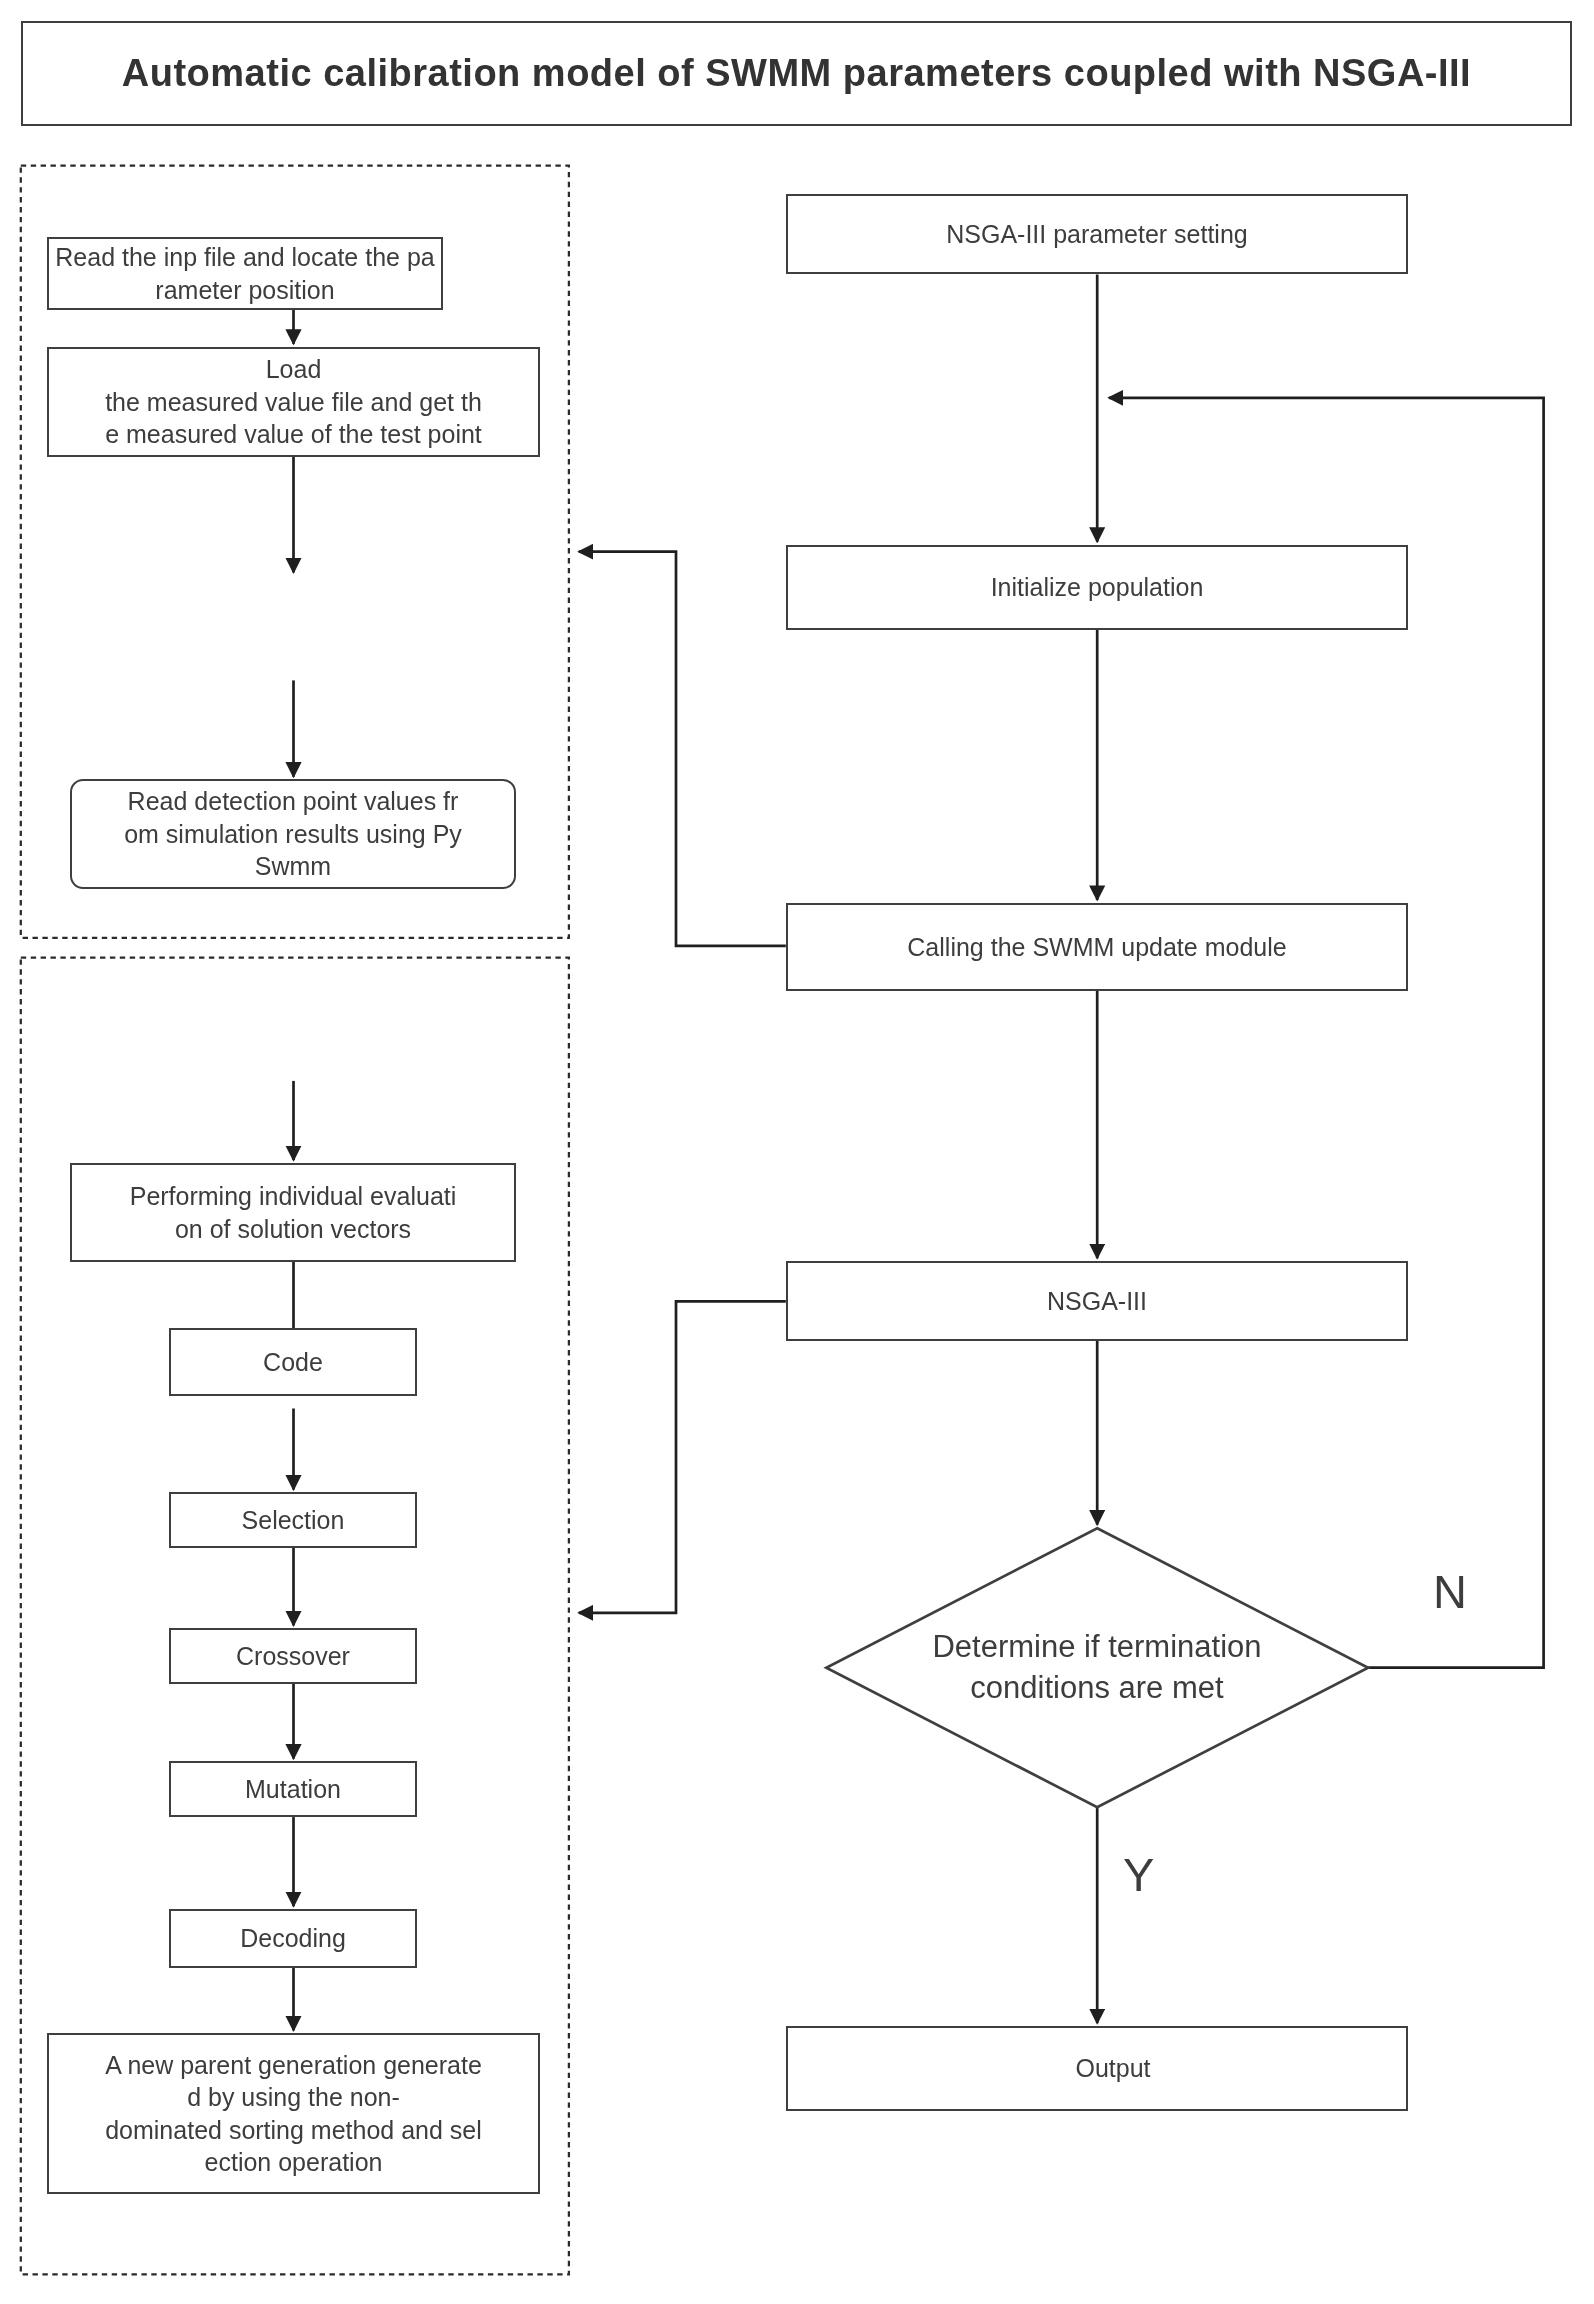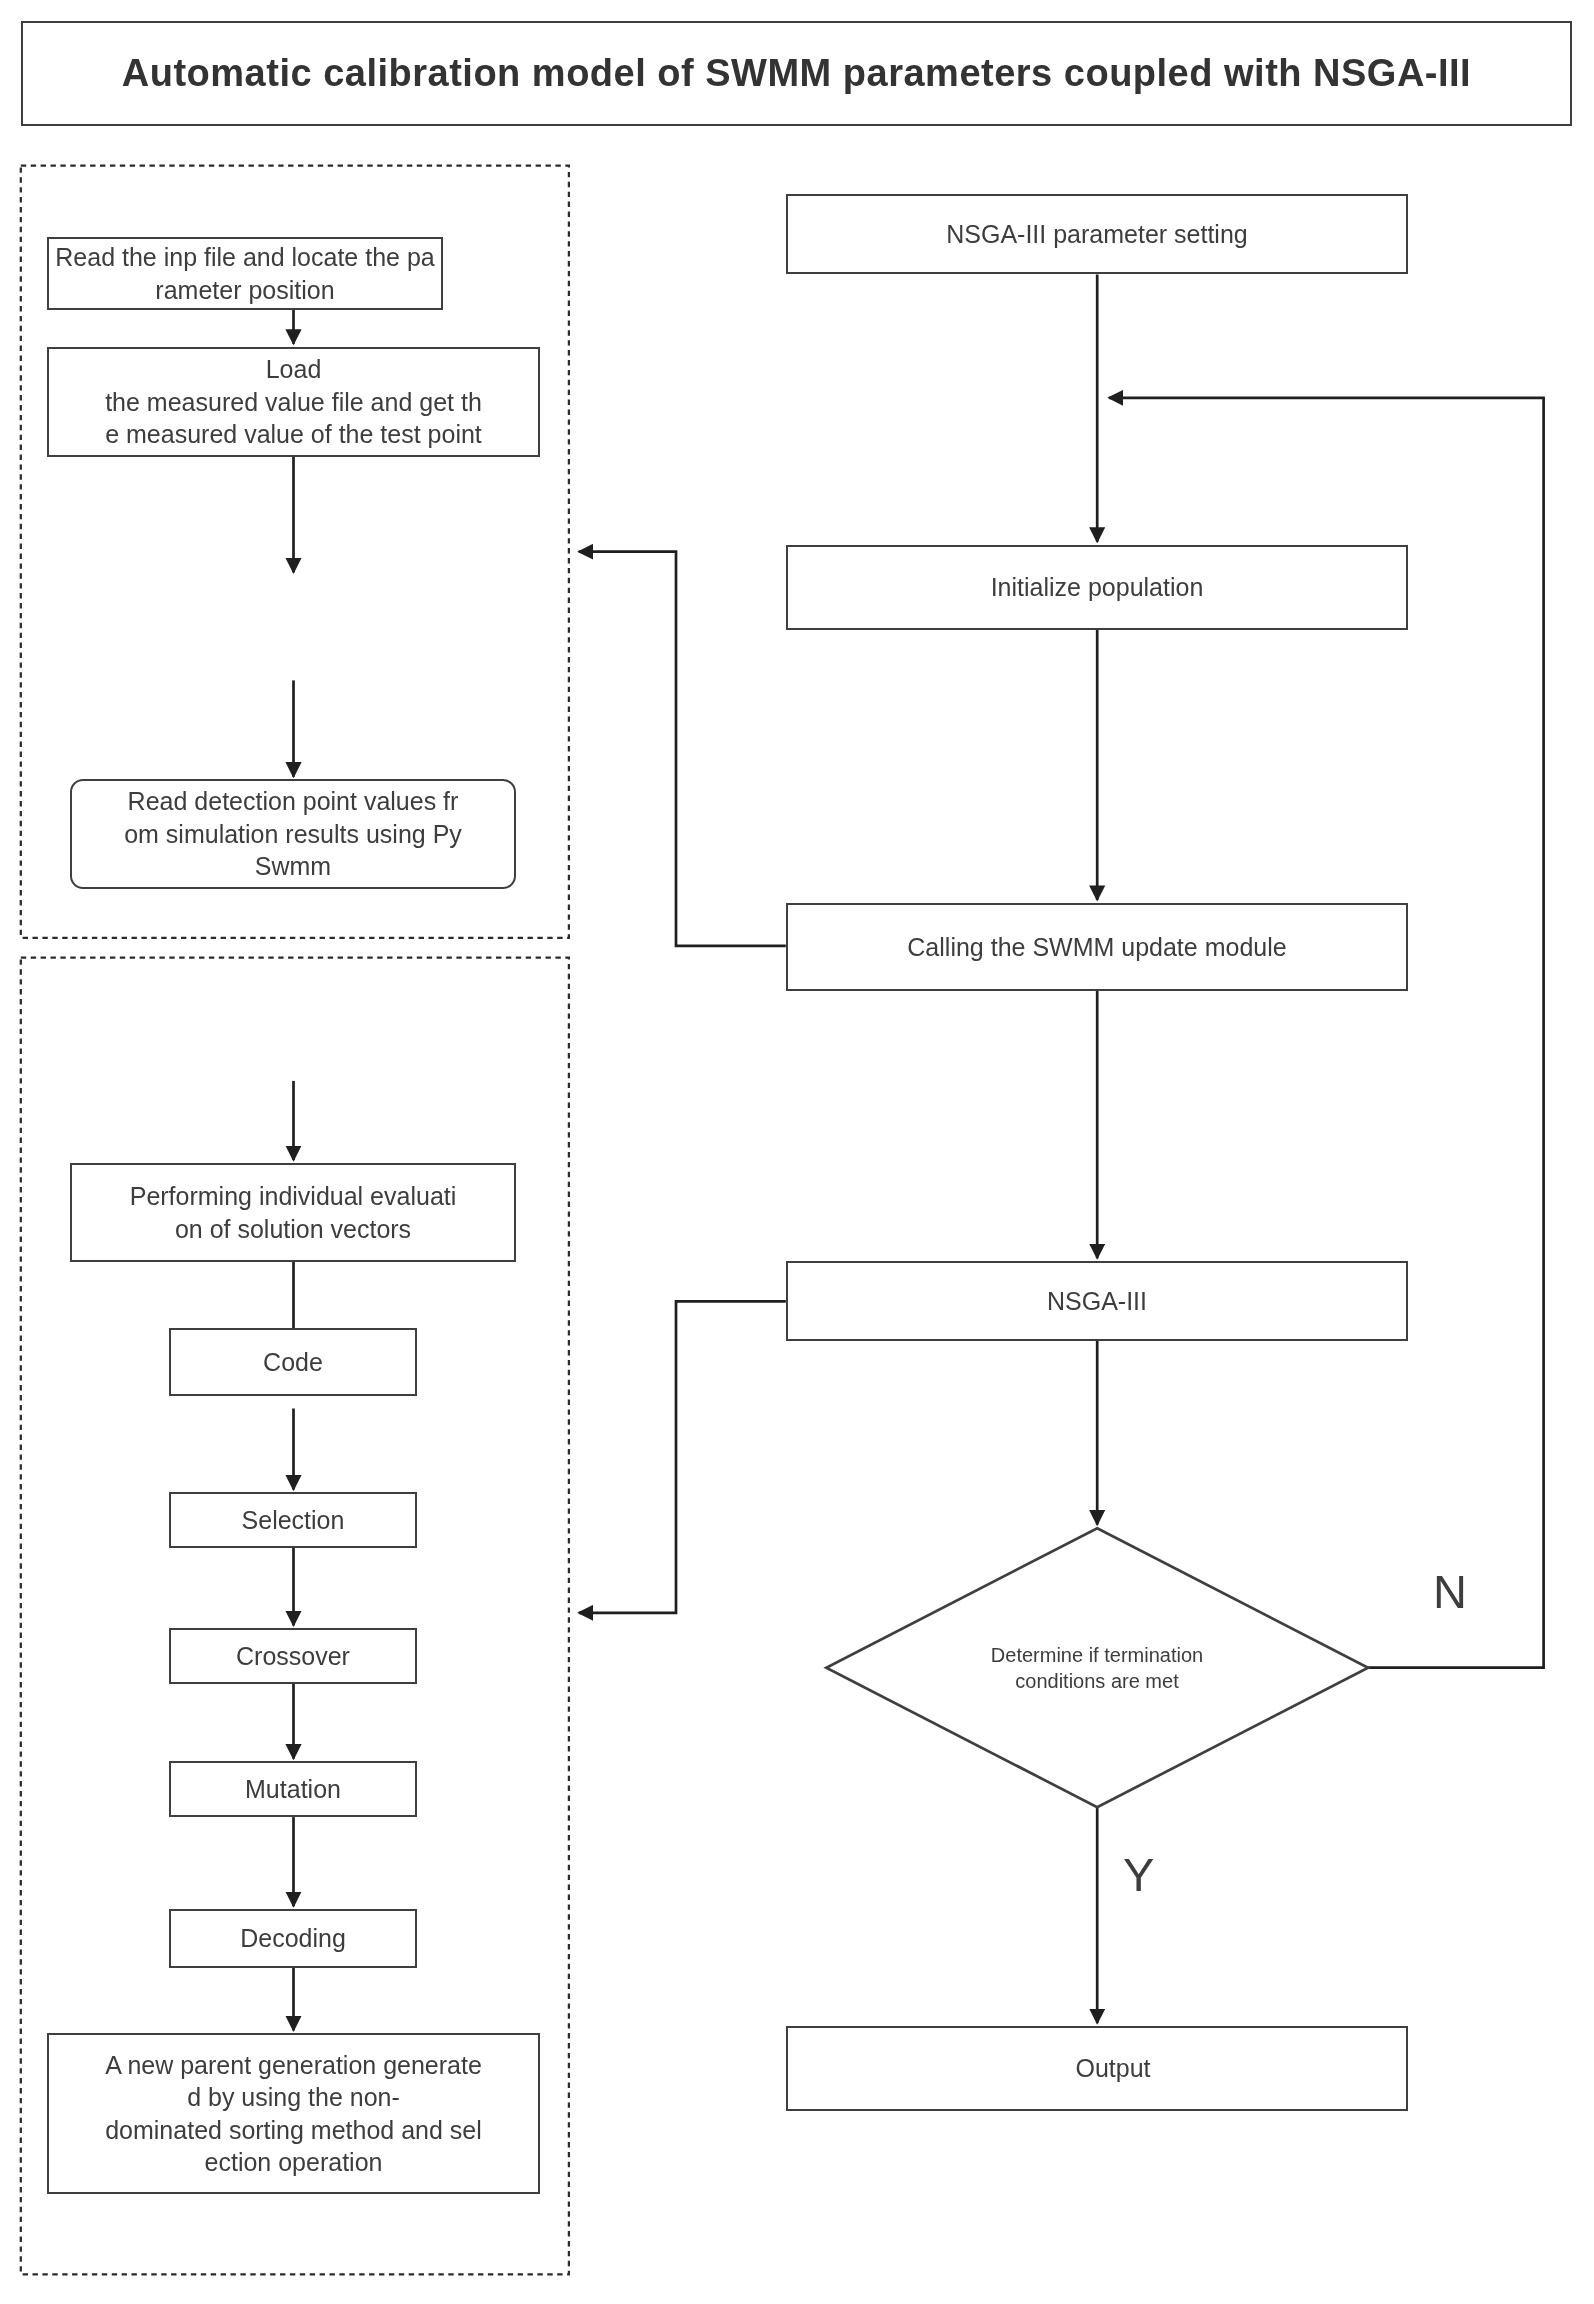--- a/index.html
+++ b/index.html
@@ -64,21 +64,21 @@
     left: 872px;
     top: 1618px;
     width: 450px;
     height: 99px;
     display: flex;
     align-items: center;
     justify-content: center;
     text-align: center;
   }
   .diamond-text span {
-    font-size: 20px;
+    font-size: 31px;
     line-height: 1.3;
     color: #3d3d3d;
     white-space: pre-line;
   }
   .edge-label {
     position: absolute;
     font-size: 47px;
     color: #3d3d3d;
   }
   .edge-label.n { left: 1433px; top: 1564px; }

